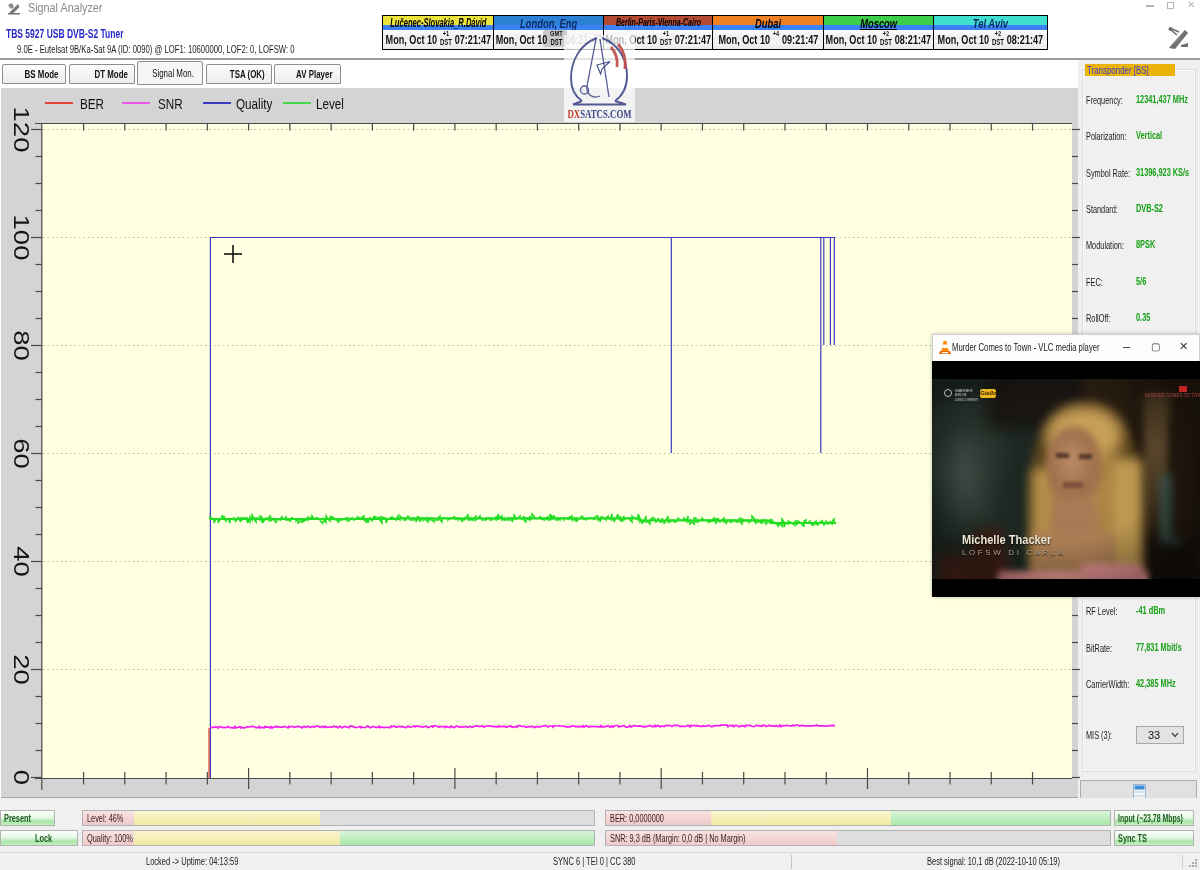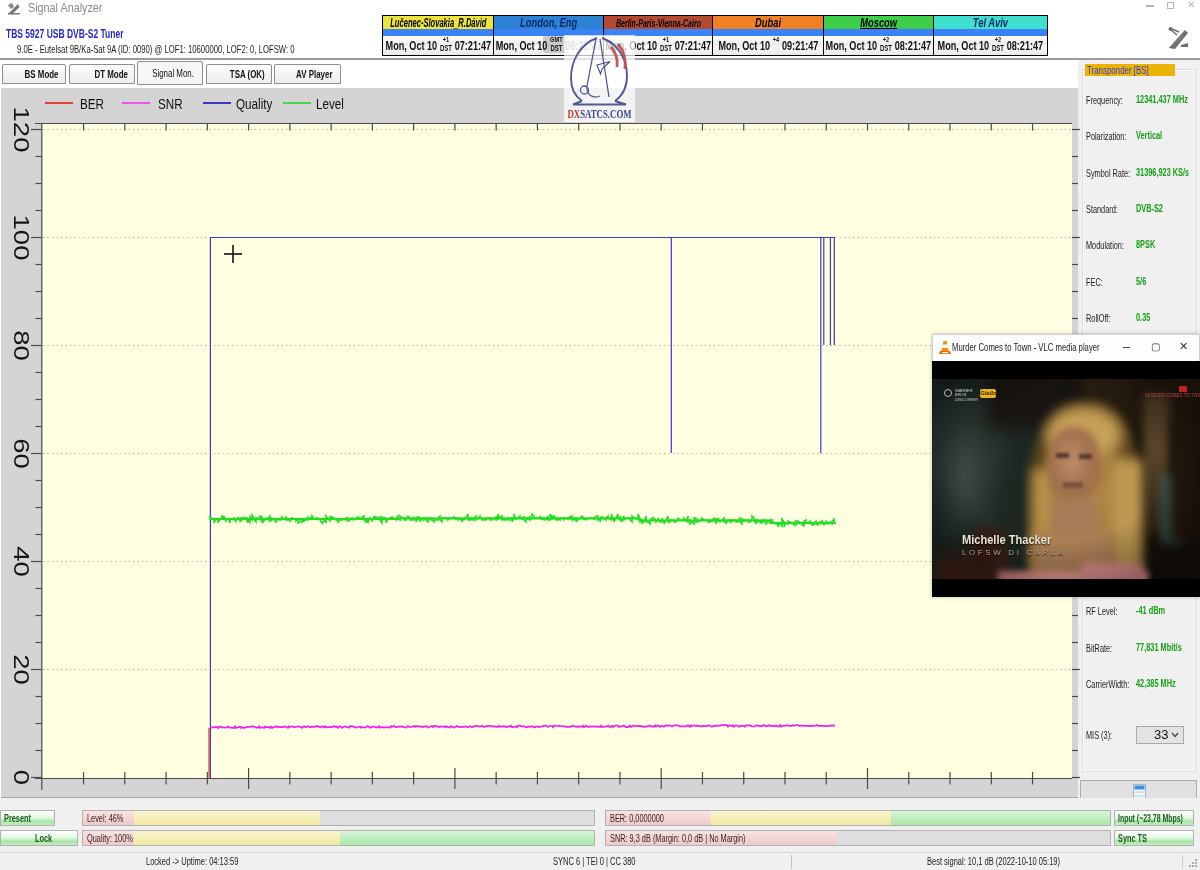--- a/index.html
+++ b/index.html
@@ -32,22 +32,22 @@
   <path d="M14 19 l7 -2 l0 4 l-7 0 Z" fill="#6f6f6f"></path>
 </svg>
 
 <div class="abs" style="left:6px;top:27px;font-size:12.5px;font-weight:bold;color:#2727c8;"><span class="cx">TBS 5927 USB DVB-S2 Tuner</span></div>
 <div class="abs" style="left:17px;top:43px;font-size:11.5px;color:#1b1b1b;"><span class="cx" style="transform:scaleX(0.67);">9.0E - Eutelsat 9B/Ka-Sat 9A (ID: 0090) @ LOF1: 10600000, LOF2: 0, LOFSW: 0</span></div>
 
 <style>
 #clocks { display:flex; border:1px solid #000; }
 .ck { border-right:1px solid #000; }
 .ck:last-child { border-right:none; }
-.ckh { height:20px; border-bottom:7px solid #3b82f6; font-size:13px; font-weight:bold;
-  font-style:italic; display:flex; align-items:center; justify-content:center;
+.ckh { height:14px; border-bottom:5px solid #3b82f6; font-size:13px; font-weight:bold;
+  font-style:italic; display:flex; align-items:flex-start; justify-content:center;
   color:#000; white-space:nowrap; }
 .ckt { height:19px; background:linear-gradient(#fdfdfd,#ececec 45%,#f6f6f6 60%,#e9e9e9);
   display:flex; align-items:center; justify-content:center; font-size:13px;
   font-weight:bold; color:#111; white-space:nowrap; }
 .ckt .in { display:flex; align-items:center; transform:scaleX(0.7); transform-origin:50% 50%; }
 .dst { display:inline-block; text-align:center; font-weight:bold; margin:0 4px;
   line-height:1; position:relative; top:-1px;}
 .dst .o { display:block; font-size:8px; }
 .dst .d { display:block; font-size:8.5px; }
 </style>
@@ -161,21 +161,21 @@
       <div class="sv" style="top:275px;">5/6</div>
   <div class="sl" style="top:312px;">RollOff:</div>      
       <div class="sv" style="top:311px;">0.35</div>
   <div class="sl" style="top:605px;">RF Level:</div>     
       <div class="sv" style="top:604px;">-41 dBm</div>
   <div class="sl" style="top:642px;">BitRate:</div>      
       <div class="sv" style="top:641px;">77,831 Mbit/s</div>
   <div class="sl" style="top:678px;">CarrierWidth:</div> 
       <div class="sv" style="top:677px;">42,385 MHz</div>
   <div class="sl" style="top:729px;">MIS (3):</div>
-  <div class="abs" style="left:1136px;top:726px;width:48px;height:18px;background:#e3e3e3;border:1px solid #a8a8a8;font-size:13px;color:#111;line-height:16px;padding-left:17px;">33
+  <div class="abs" style="left:1136px;top:726px;width:48px;height:18px;background:#e3e3e3;border:1px solid #a8a8a8;font-size:11px;color:#111;line-height:16px;padding-left:11px;">33
     <svg style="position:absolute;right:4px;top:5px" width="8" height="6" viewBox="0 0 8 6">
           <path d="M1 1 L4 4.5 L7 1" stroke="#444" stroke-width="1.2" fill="none"></path>
         </svg>
   </div>
 
   <div class="abs" style="left:1080px;top:780px;width:117px;height:21px;background:#e1e1e1;border:1px solid #adadad;">
     <svg style="position:absolute;left:52px;top:3px" width="13" height="15" viewBox="0 0 13 15">
       <rect x="0.5" y="0.5" width="12" height="14" fill="#f4f4f4" stroke="#9ab6cf"></rect>
       <rect x="1.5" y="1.5" width="10" height="4" fill="#3d8edb"></rect>
       <rect x="1.5" y="7" width="10" height="2" fill="#cfe0ee"></rect>

